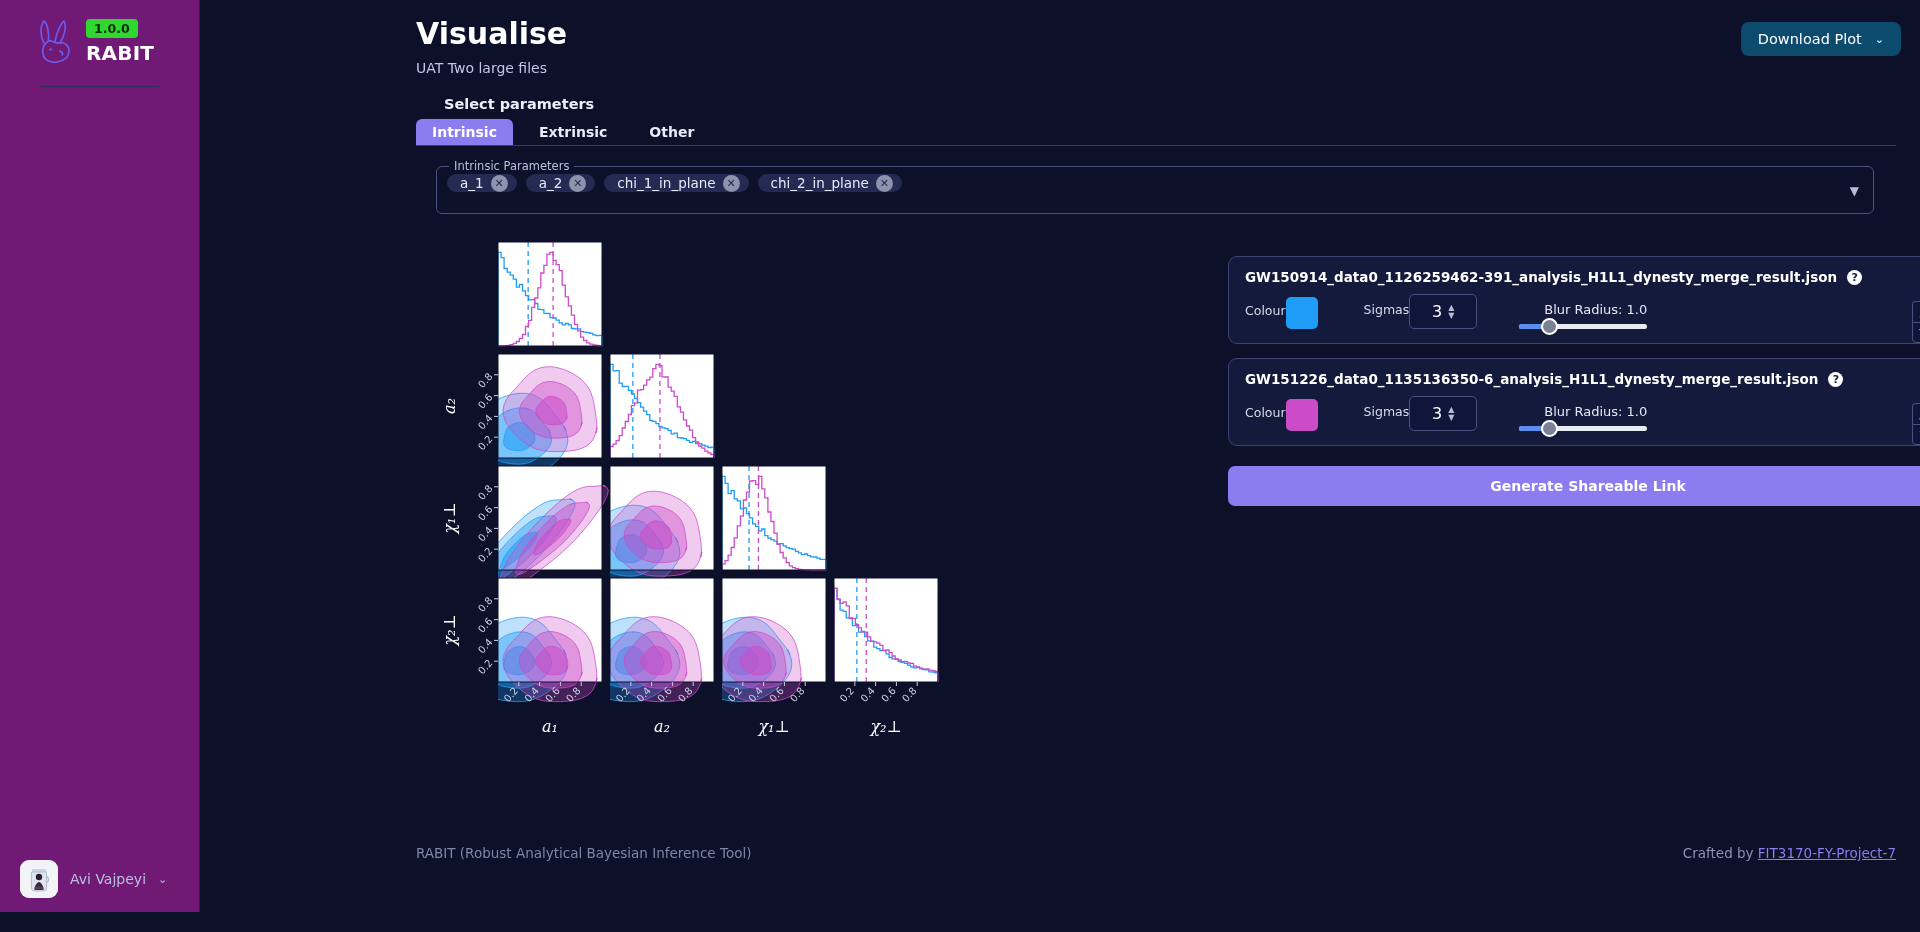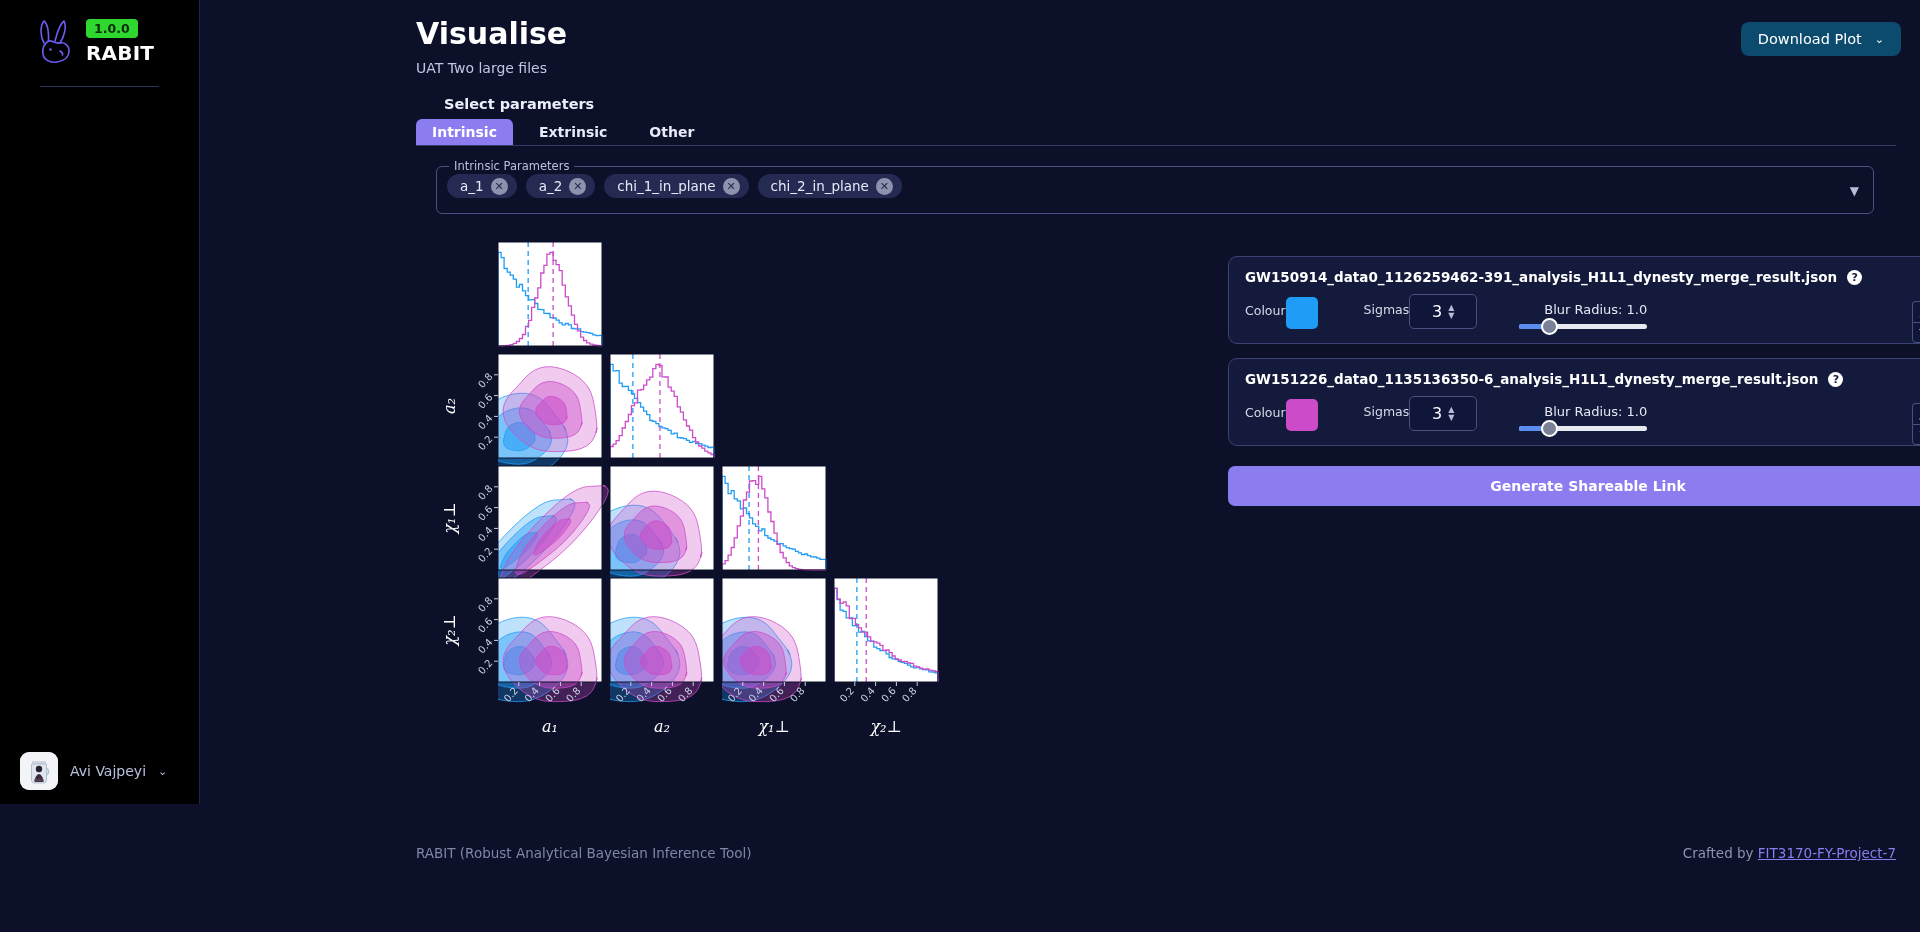--- a/index.html
+++ b/index.html
@@ -6,22 +6,22 @@
   html, body {
     width: 1920px; height: 932px;
     background: #0c1029;
     font-family: "DejaVu Sans", "Liberation Sans", sans-serif;
     overflow: hidden;
   }
   #app { position: relative; width: 1920px; height: 932px; display: flex; }
 
   
   #sidebar {
-    width: 200px; height: 804px;
-    background: #000000;
+    width: 200px; height: 912px;
+    background: #701a75;
     border-right: 1px solid #1e2450;
     position: relative; flex: 0 0 200px;
   }
   .brand { display: flex; align-items: center; gap: 10px; padding: 18px 0 0 36px; }
   .bunny { width: 40px; height: 48px; }
   .brand-txt { display: flex; flex-direction: column; align-items: flex-start; gap: 3px; }
   .version-badge {
     background: #2fd82f; color: #0b2a0b; font-size: 12.5px; font-weight: 700;
     border-radius: 4px; padding: 1px 8px; line-height: 17px;
   }
@@ -78,21 +78,21 @@
     position: absolute; left: 236px; top: 166px; right: 46px; height: 48px;
     border: 1px solid #4a5080; border-radius: 6px;
   }
   .legend {
     position: absolute; left: 12px; top: -8px; background: #0c1029;
     padding: 0 5px; color: #b9c0dd; font-size: 11.5px;
   }
   .chips { position: absolute; left: 10px; top: 7px; display: flex; gap: 9px; align-items: center; }
   .chip {
     background: #242a52; color: #e6e9f7; border-radius: 16px;
-    height: 24px; display: flex; align-items: center; gap: 7px;
+    height: 18px; display: flex; align-items: center; gap: 7px;
     padding: 0 9px 0 13px; font-size: 13.5px; cursor: default;
   }
   .chip-x {
     width: 17px; height: 17px; border-radius: 50%; background: #8d93ad; color: #242a52;
     font-size: 11px; display: flex; align-items: center; justify-content: center;
     cursor: pointer; font-weight: 700; line-height: 1;
   }
   .sel-caret { position: absolute; right: 14px; top: 17px; color: #b6bcd8; font-size: 12px; cursor: pointer; }
 
   

